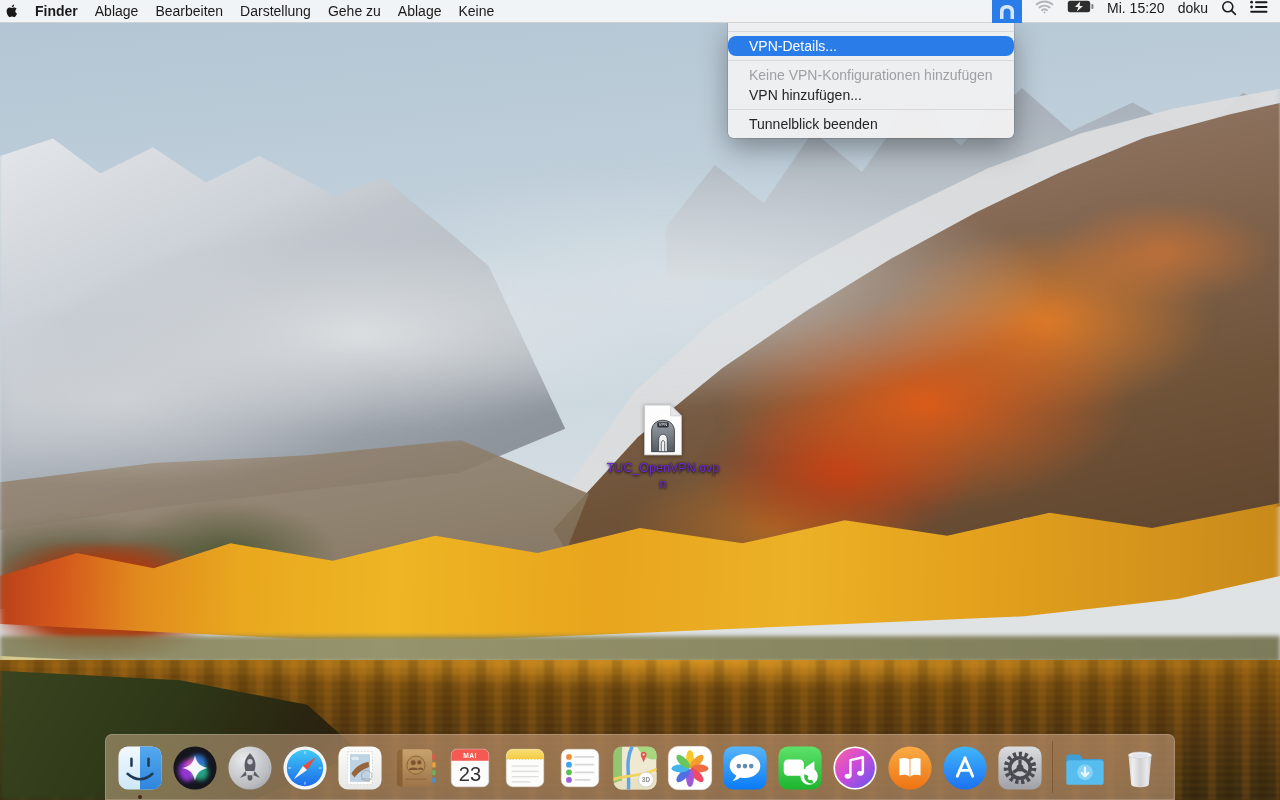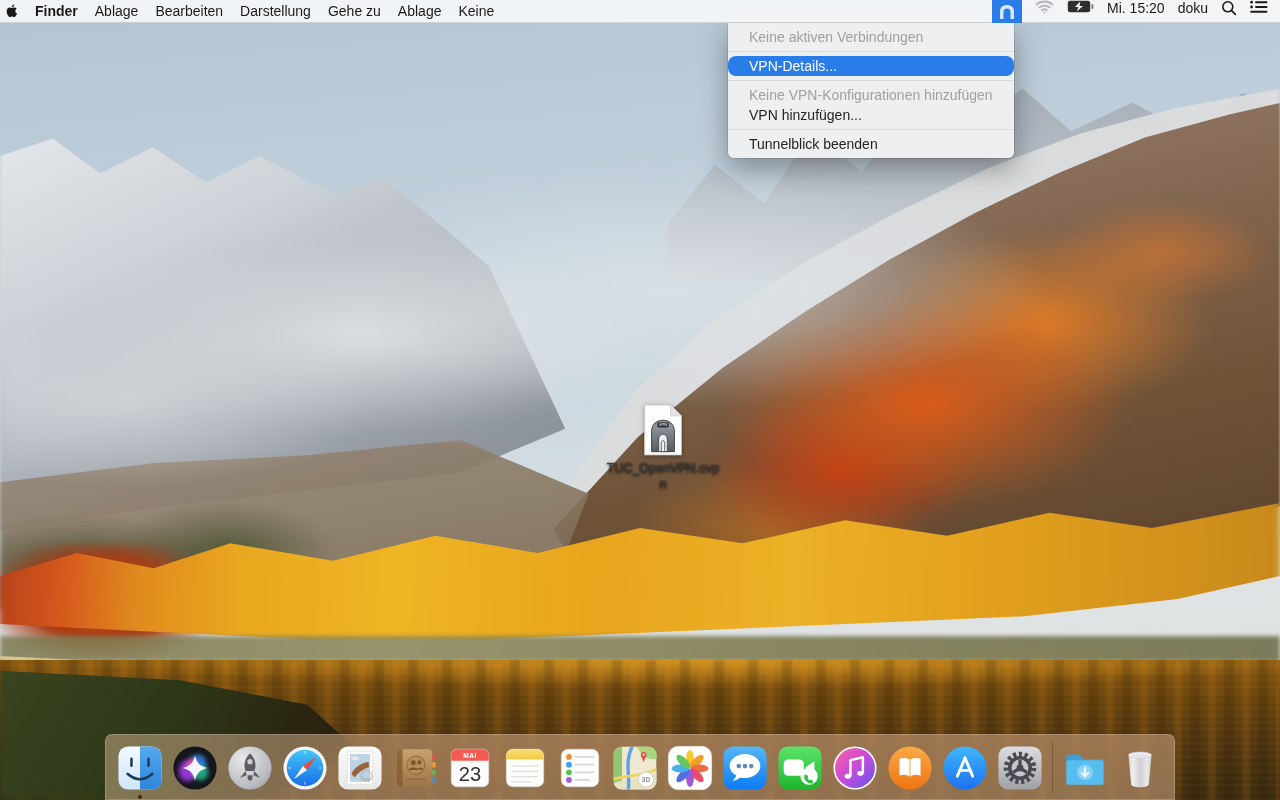--- a/index.html
+++ b/index.html
@@ -81,21 +81,21 @@
     font-size:14px; color:#242424; }
   .mi { height:20px; line-height:20px; padding-left:21px; white-space:nowrap; }
   .mi.disabled { color:#9fa0a3; }
   .mi.highlight { background:#2a7de8; color:#fff;border-radius:8px; }
   .msep { height:1px; background:#d9d9da; margin:4px 0; }
 
   
   .dfile { position:absolute; left:603px; top:404px; width:120px; z-index:5;
     display:flex; flex-direction:column; align-items:center; }
   .doc-svg { filter:drop-shadow(0 1px 2px rgba(0,0,0,.35)); }
-  .dlabel { margin-top:5px; font-size:12.5px; line-height:1.25; color:#404040; text-align:center;
+  .dlabel { margin-top:5px; font-size:12.5px; line-height:1.25; color:#6d28d9; text-align:center;
     text-shadow:0 1px 3px rgba(0,0,0,.9), 0 0 2px rgba(0,0,0,.6); }
 
   
   .dock { position:absolute; bottom:0; left:50%; transform:translateX(-50%); height:66px; z-index:40;
     display:flex; align-items:center; gap:9px; padding:16px 12px;
     background:rgba(233,196,168,.45); backdrop-filter:blur(28px) saturate(160%);
     border-radius:7px 7px 0 0; box-shadow:inset 0 0 0 1px rgba(255,255,255,.18); }
   .ditem { width:46px; height:46px; position:relative; margin-top:1px; flex:0 0 auto; }
   .ditem svg { width:46px; height:46px; display:block; }
   .run-dot { position:absolute; left:50%; bottom:-8px; transform:translateX(-50%);
@@ -201,21 +201,20 @@
             <rect x="5" y="1.2" width="12.5" height="2" rx="1"></rect>
           <circle cx="1.6" cy="7" r="1.4"></circle>
             <rect x="5" y="6" width="12.5" height="2" rx="1"></rect>
           <rect x="0.2" y="10.8" width="17.3" height="2" rx="1"></rect>
         </svg>
       </span>
     </div>
   </div>
 
   <div class="dropdown">
-    <div class="mi disabled">Keine aktiven Verbindungen</div>
     <div class="msep"></div>
     <div class="mi highlight">VPN-Details...</div>
     <div class="msep"></div>
     <div class="mi disabled">Keine VPN-Konfigurationen hinzufügen</div>
     <div class="mi">VPN hinzufügen...</div>
     <div class="msep"></div>
     <div class="mi">Tunnelblick beenden</div>
   </div>
 
   <div class="dock">

